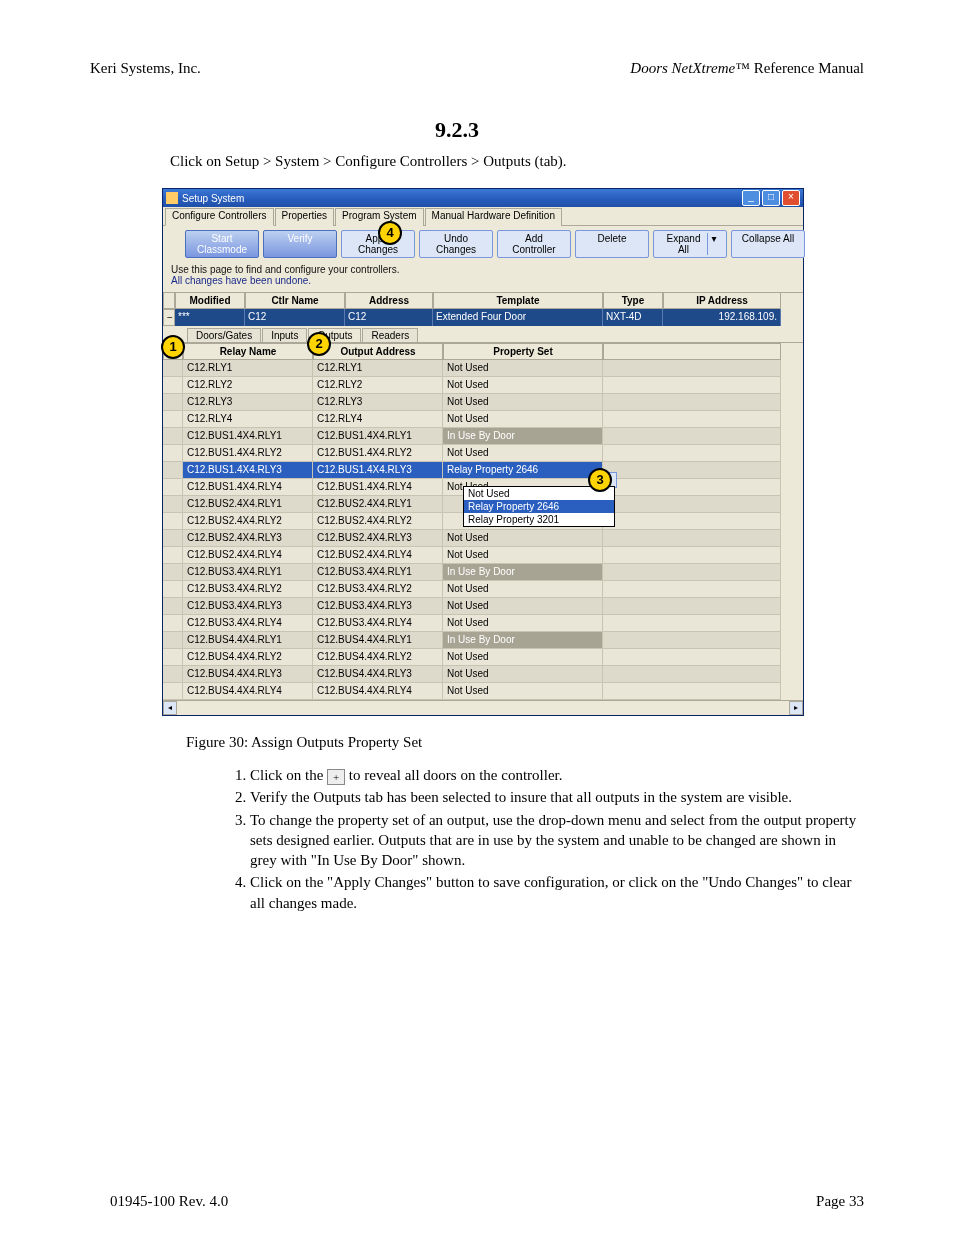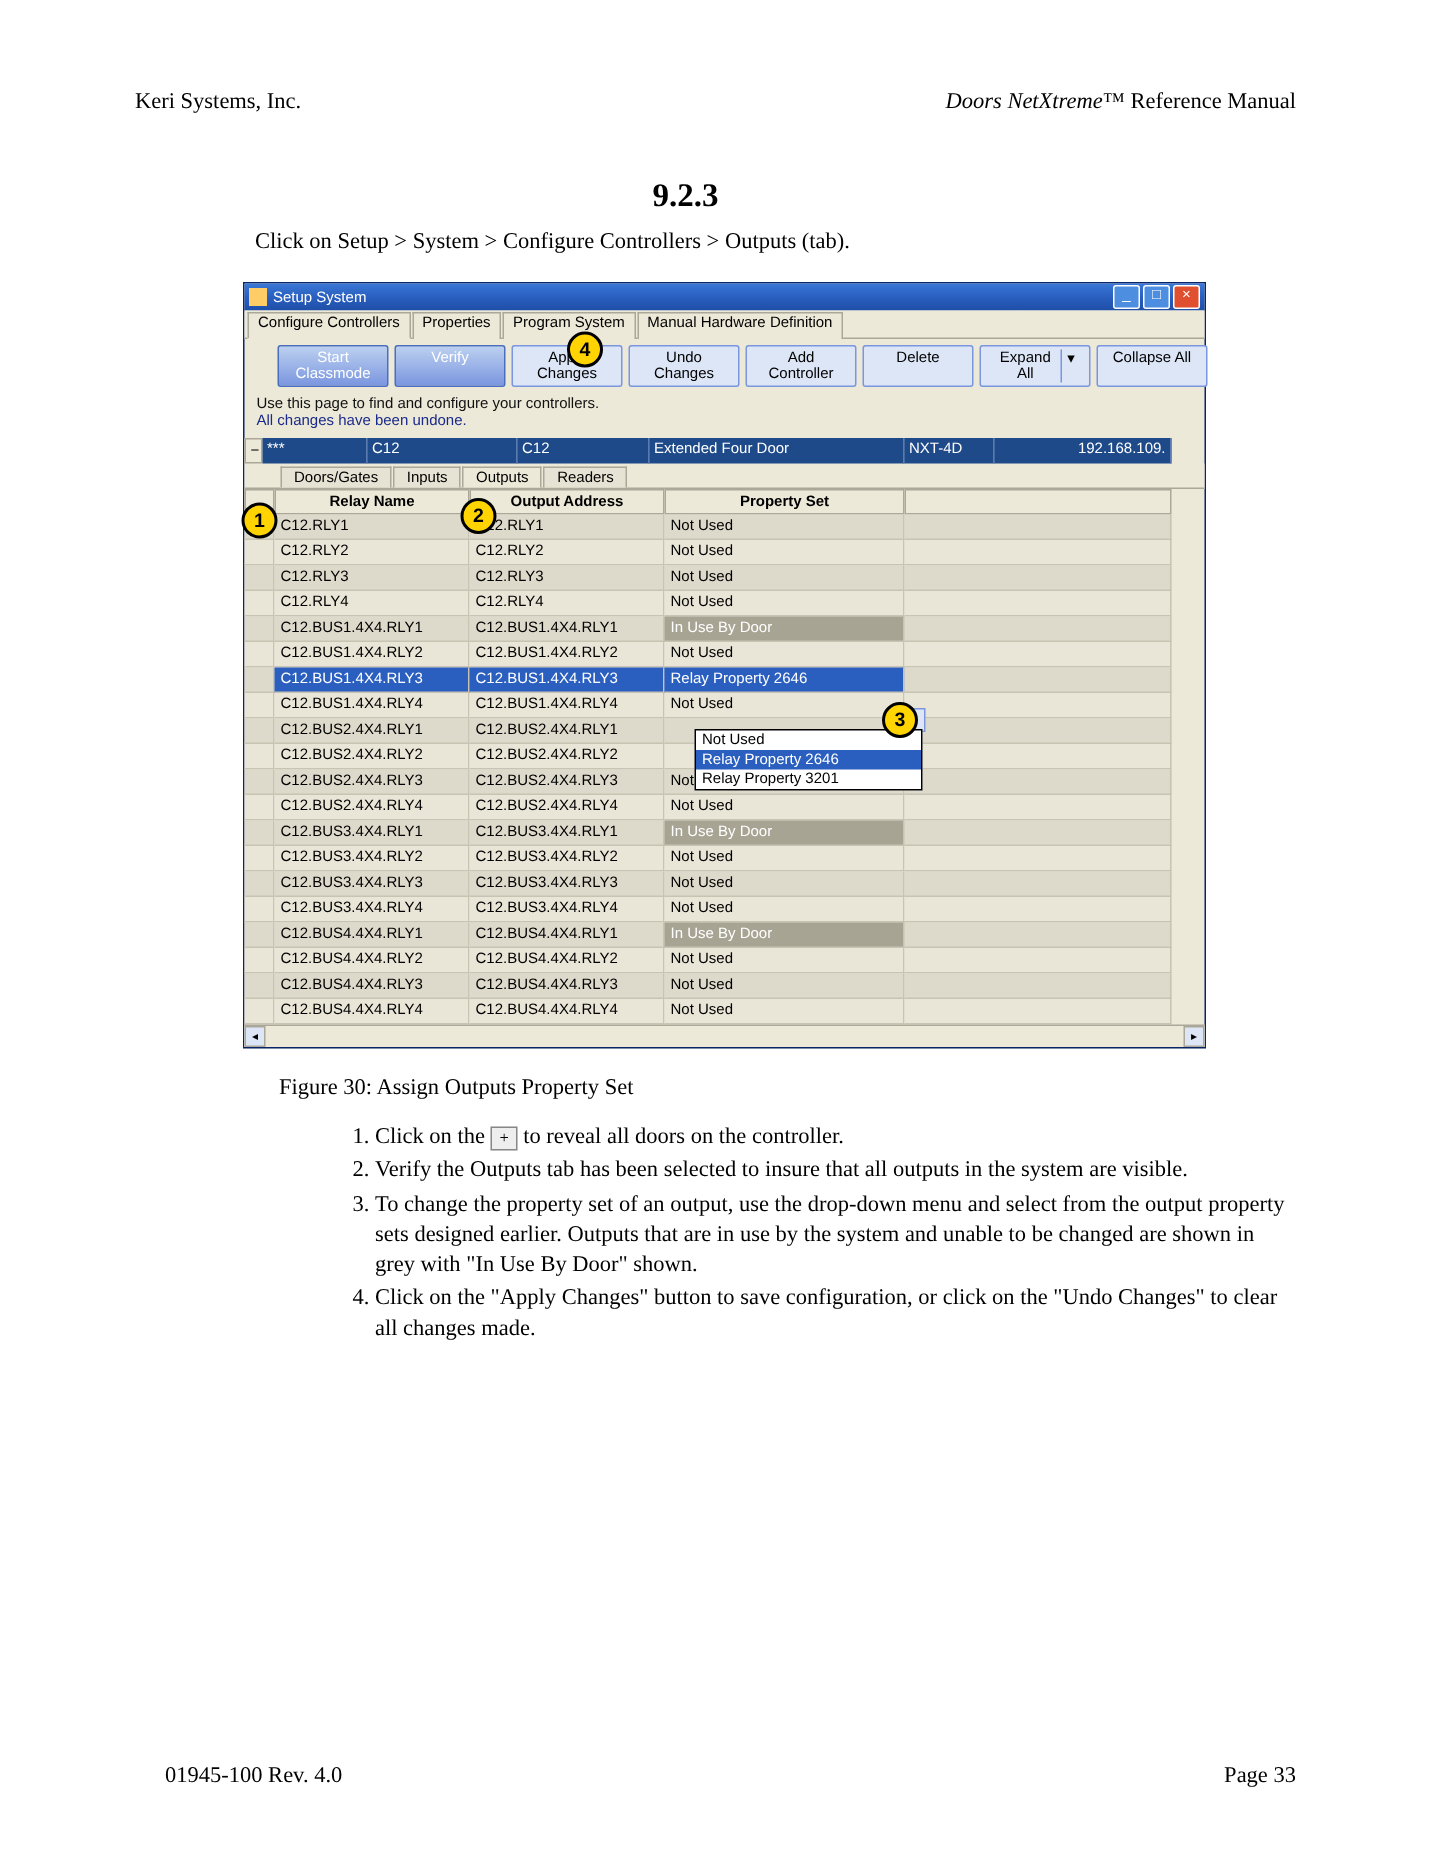--- a/index.html
+++ b/index.html
@@ -234,20 +234,29 @@
           <span class="arrow">▾</span>
       </div>
       <div class="tb-btn">Collapse All</div>
     </div>
 
     <div class="hint">
       <div class="line1">Use this page to find and configure your controllers.</div>
       <div class="line2">All changes have been undone.</div>
     </div>
 
+    <div class="grid-header">
+      <div class="gh"></div>
+      <div class="gh">Modified</div>
+      <div class="gh">Ctlr Name</div>
+      <div class="gh">Address</div>
+      <div class="gh">Template</div>
+      <div class="gh">Type</div>
+      <div class="gh">IP Address</div>
+    </div>
 
     <div class="ctrl-row">
       <div class="ctrl-cell exp">−</div>
       <div class="ctrl-cell">***</div>
       <div class="ctrl-cell">C12</div>
       <div class="ctrl-cell">C12</div>
       <div class="ctrl-cell">Extended Four Door</div>
       <div class="ctrl-cell">NXT-4D</div>
       <div class="ctrl-cell" style="text-align:right">192.168.109.</div>
     </div>

